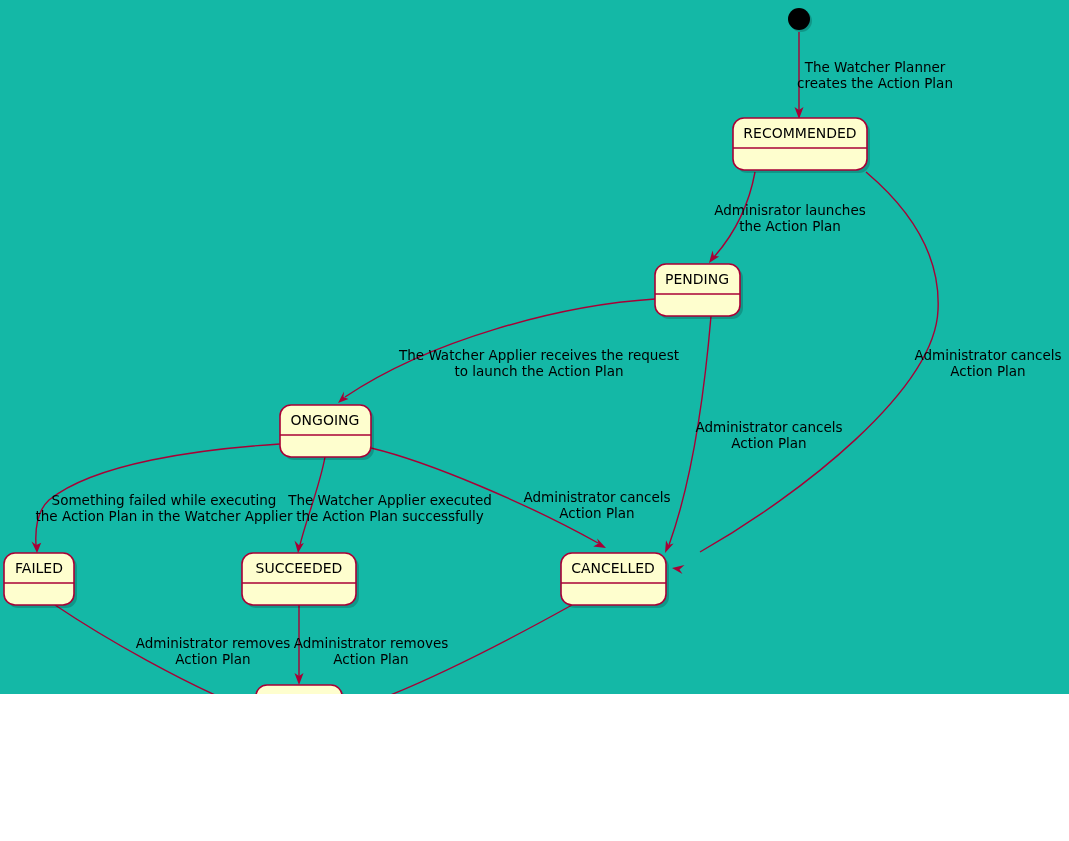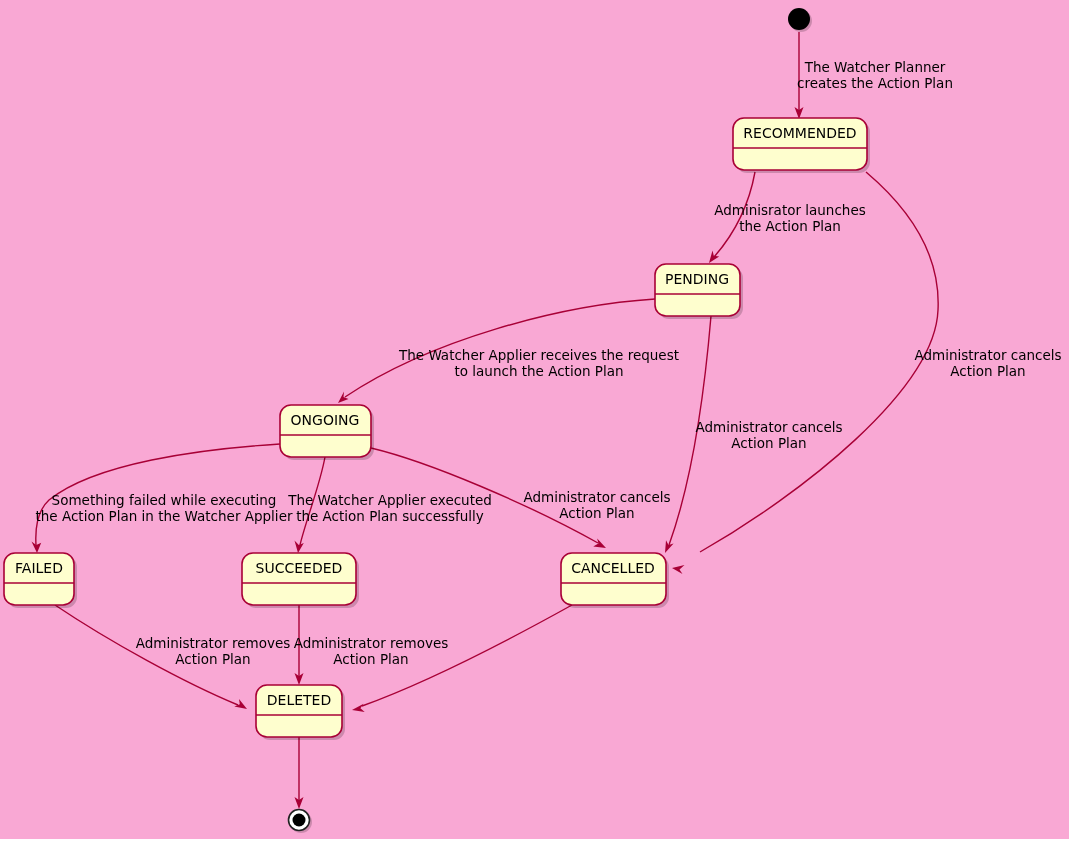--- a/index.html
+++ b/index.html
@@ -4,22 +4,22 @@
 <title>Action Plan State Machine</title>
 <style>
   html, body {
     margin: 0;
     padding: 0;
     background: #FFFFFF;
   }
   #diagram-root {
     position: relative;
     width: 1069px;
-    height: 839px;
-    background: #f9a8d4;
+    height: 694px;
+    background: #14b8a6;
     font-family: "DejaVu Sans", sans-serif;
     overflow: hidden;
   }
   svg#diagram-canvas {
     position: absolute;
     left: 0;
     top: 0;
     width: 1069px;
     height: 841px;
   }

